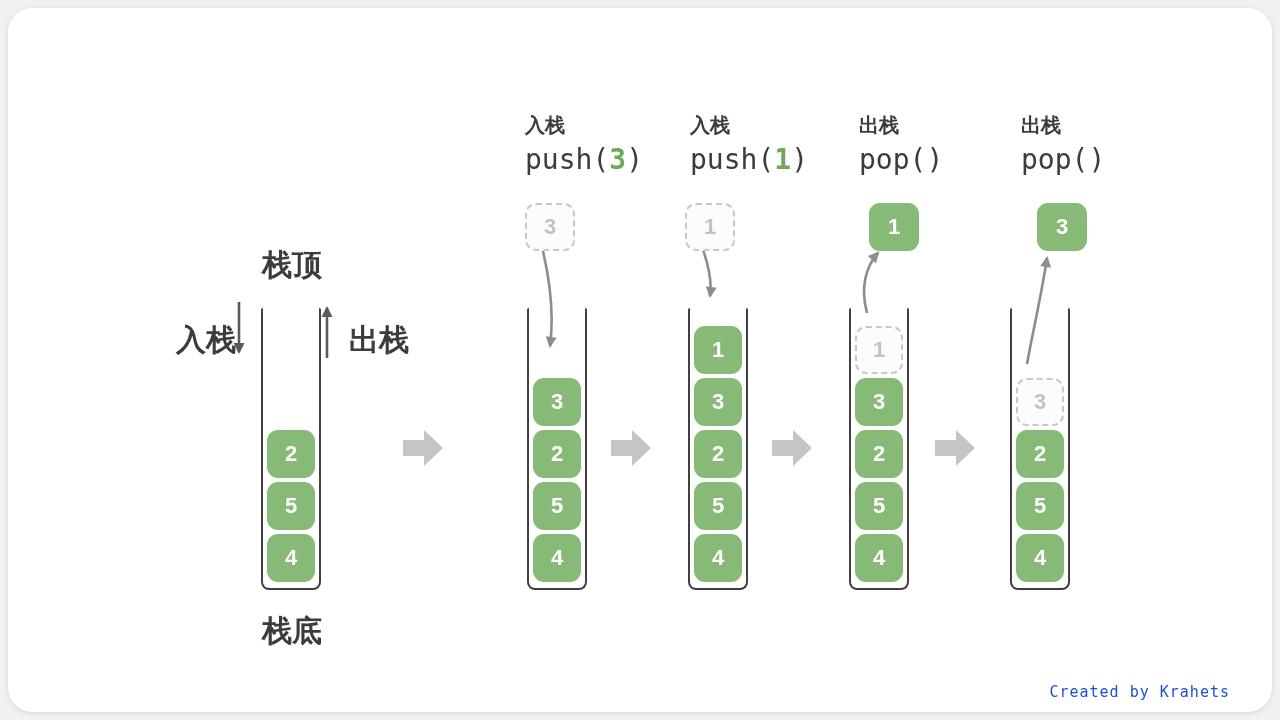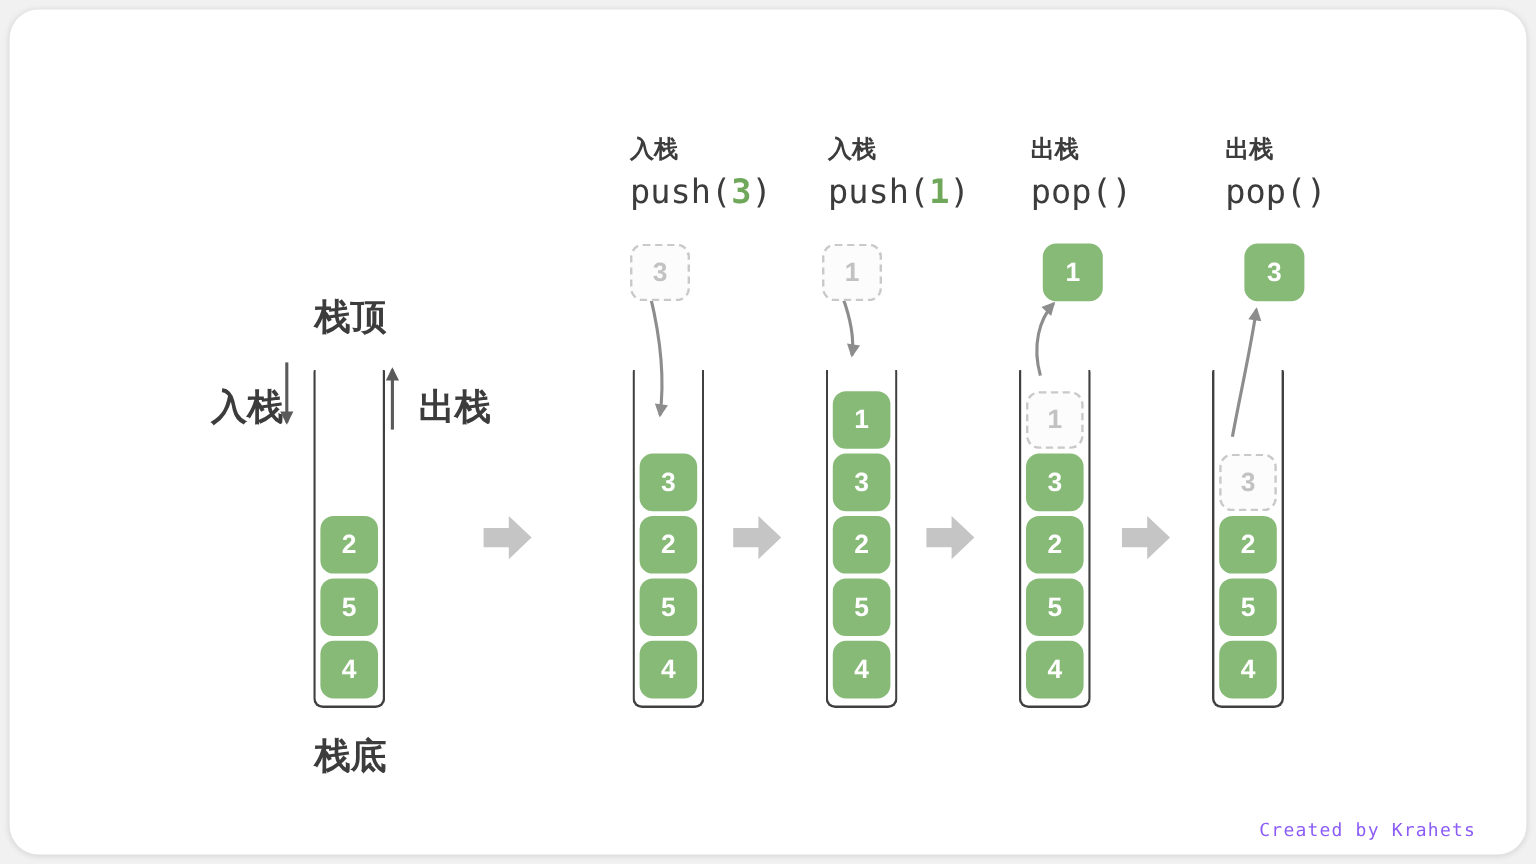--- a/index.html
+++ b/index.html
@@ -94,21 +94,21 @@
     left: 0; top: 0;
     width: 1280px; height: 720px;
     pointer-events: none;
     z-index: 2;
   }
 
   .watermark {
     right: 42px; top: 675px;
     font-family: "DejaVu Sans Mono", monospace;
     font-size: 15px;
-    color: #8b5cf6;
+    color: #1d4ed8;
     letter-spacing: 1px;
   }
 </style>
 </head>
 <body>
 
 <div class="card">
 
 
   <div class="abs cjk-label" style="left:253px; top:243px; width:62px; text-align:center;">栈顶</div>

